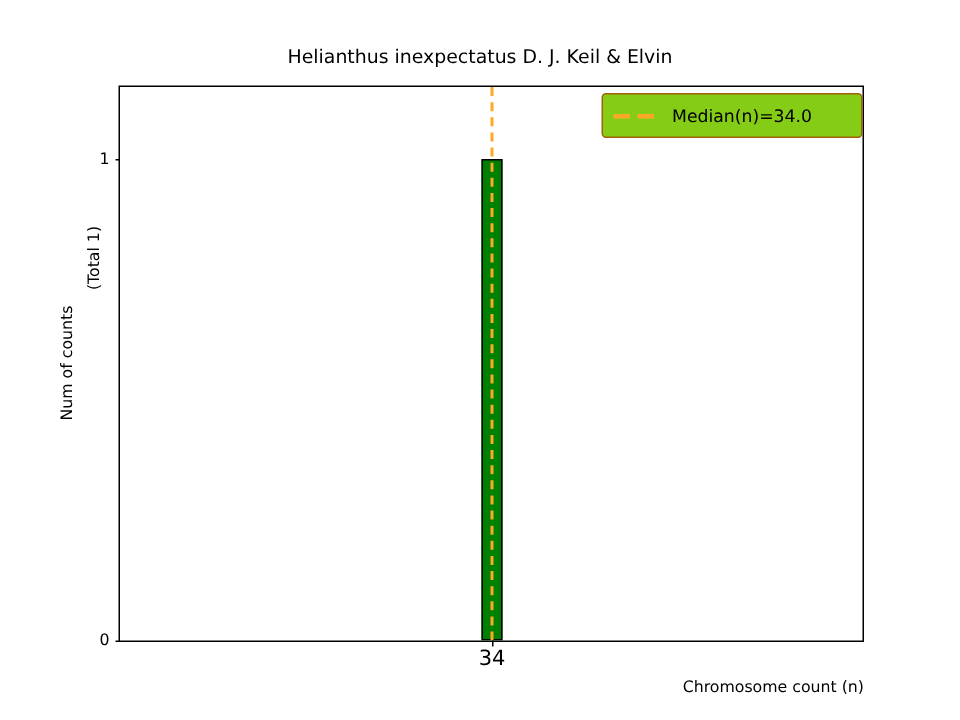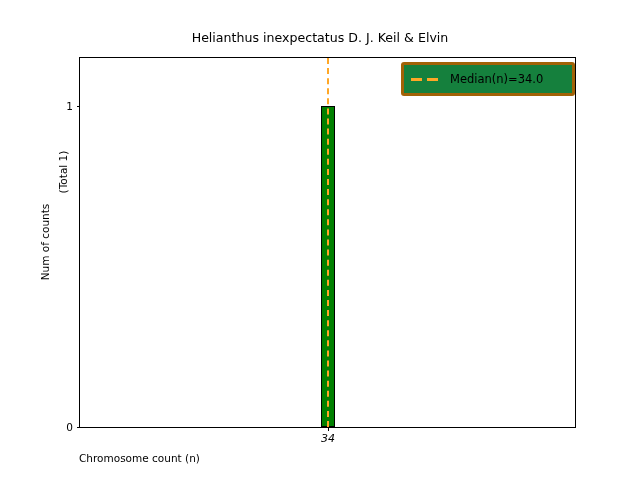--- a/index.html
+++ b/index.html
@@ -95,33 +95,32 @@
     position: absolute;
     top: 100%;
     height: 3.5px;
     width: 0;
     border-left: 1px solid #000000;
   }
   .xtick-label {
     position: absolute;
     top: calc(100% + 6px);
     transform: translateX(-50%);
-    font-size: 11px;
+    font-size: 14px;
     line-height: 12px;
     white-space: nowrap;
-    font-style: italic;
   }
 
   
   #xlabel {
     position: absolute;
     left: 79px;
     top: 452px;
     width: 497px;
-    text-align: left;
+    text-align: right;
     font-size: 10.5px;
     line-height: 13px;
     white-space: nowrap;
   }
   .ylabel-rot {
     position: absolute;
     transform-origin: 50% 50%;
     transform: rotate(-90deg);
     font-size: 10.5px;
     line-height: 12px;
@@ -143,22 +142,22 @@
     margin-top: -6px;
   }
 
   
   #legend {
     position: absolute;
     left: 400px;
     top: 61px;
     width: 174px;
     box-sizing: border-box;
-    background: #15803d;
-    border: 3px solid #a16207;
+    background: #84cc16;
+    border: 1px solid #a16207;
     border-radius: 3px;
     padding: 6px 8px 6px 7px;
     text-align: right;
   }
   .legend-row {
     display: flex;
     align-items: center;
     height: 16px;
   }
   .legend-swatch {

